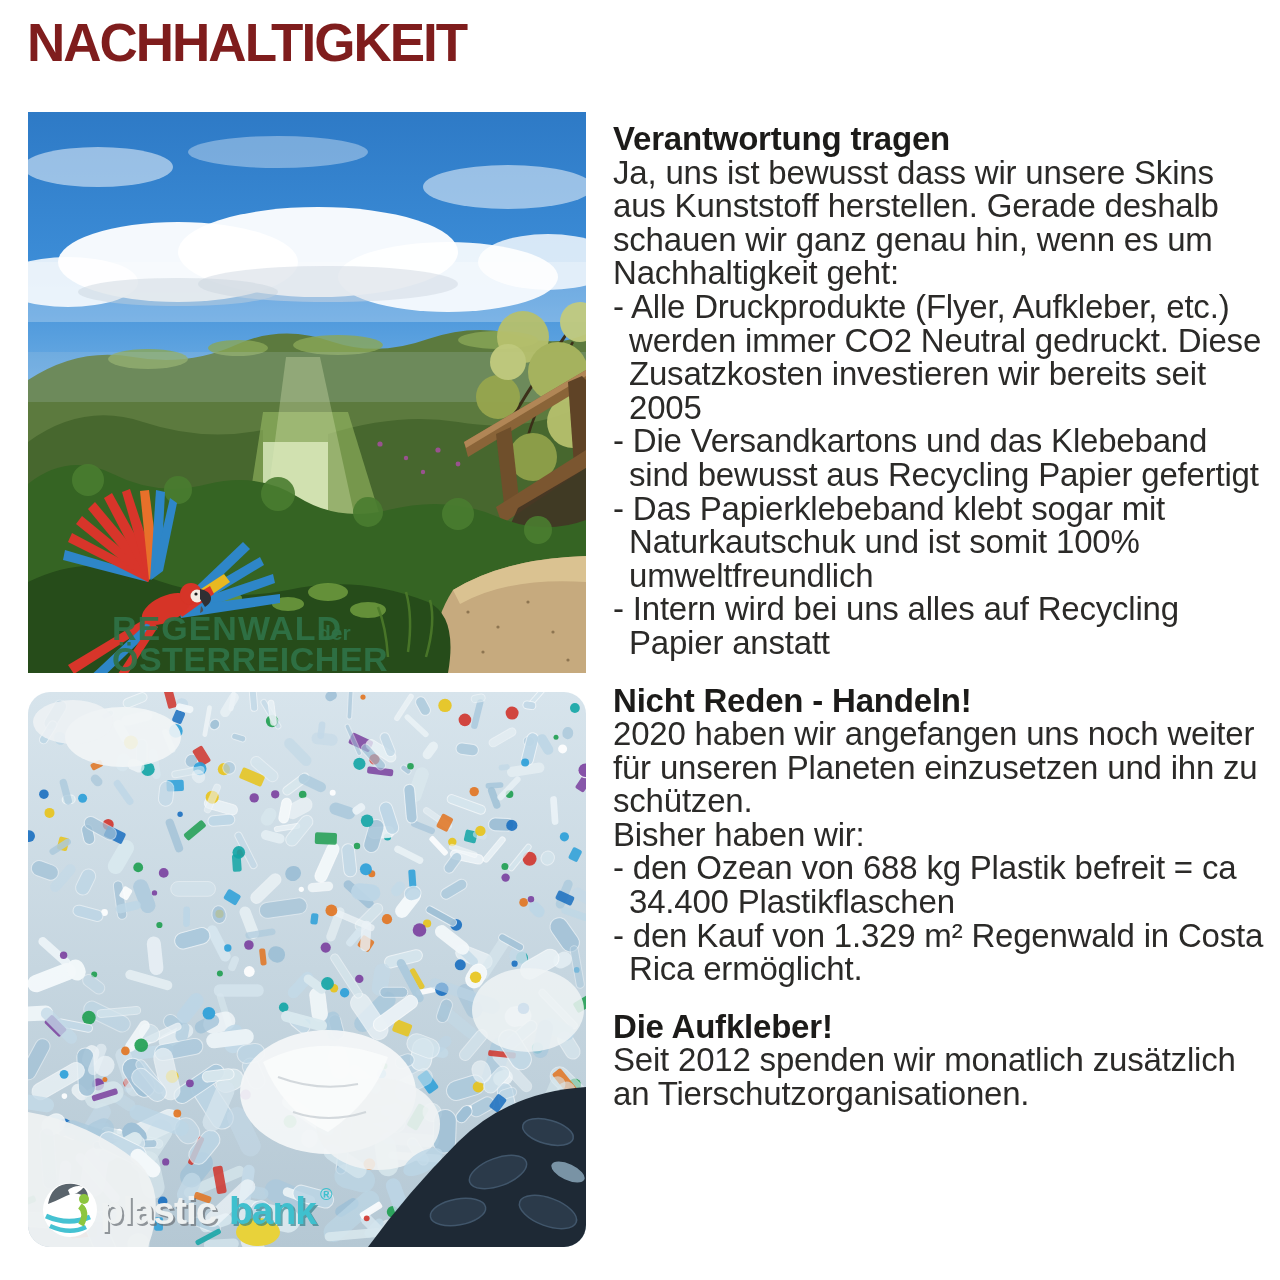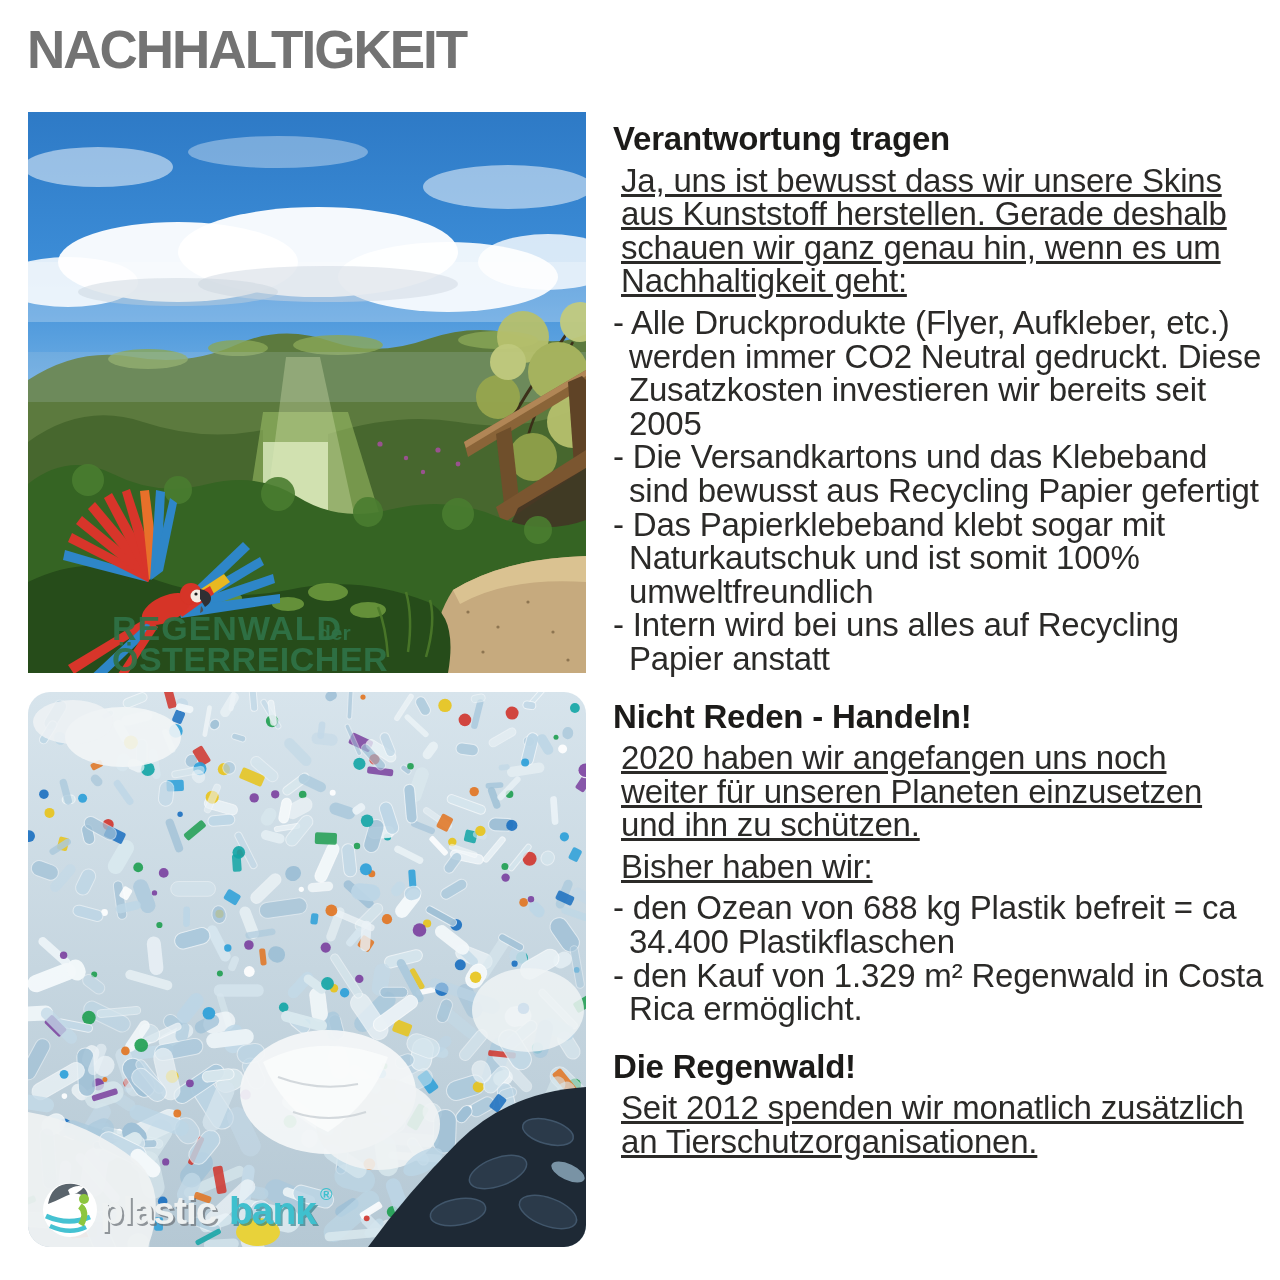--- a/index.html
+++ b/index.html
@@ -1,26 +1,26 @@
 <!DOCTYPE html>
 <html><head>
 <meta charset="utf-8">
 <style>
   html,body{margin:0;padding:0;background:#ffffff;}
   .page{position:relative;width:1280px;height:1280px;background:#ffffff;overflow:hidden;
         font-family:"Liberation Sans",sans-serif;color:#2b2a28;}
   .title{position:absolute;left:27px;top:12px;font-size:53px;font-weight:bold;
-         letter-spacing:-2px;color:#737373;white-space:nowrap;margin-top:7px;}
+         letter-spacing:-2px;color:#7f1d1d;white-space:nowrap;}
   .img-frame{position:absolute;left:28px;width:558px;overflow:hidden;}
   .img-rainforest{top:112px;height:656px;}
   .img-plastic{top:692px;height:555px;border-radius:22px;}
   .textcol{position:absolute;left:613px;top:122px;width:652px;
            font-size:33px;line-height:33.6px;letter-spacing:-0.2px;}
   .h{font-weight:bold;color:#1c1b19;}
-  .p{margin:8px;text-decoration:underline;}
+  .p{margin:0;}
   .b{padding-left:16px;text-indent:-16px;}
   .sec2,.sec3{margin-top:24px;}
   .pgap{margin-top:14px;}
   svg{display:block;}
 </style>
 </head>
 <body>
 
 <div class="page">
 
@@ -740,18 +740,18 @@
       <div class="h">Nicht Reden - Handeln!</div>
       <div class="p">2020 haben wir angefangen uns noch weiter für unseren Planeten einzusetzen und ihn zu schützen.</div>
       <div class="p">Bisher haben wir:</div>
       <div class="bullets">
         <div class="b">- den Ozean von 688 kg Plastik befreit = ca 34.400 Plastikflaschen</div>
         <div class="b">- den Kauf von 1.329 m² Regenwald in Costa Rica ermöglicht.</div>
       </div>
     </div>
 
     <div class="sec3">
-      <div class="h">Die Regenwald!</div>
+      <div class="h">Die Aufkleber!</div>
       <div class="p">Seit 2012 spenden wir monatlich zusätzlich an Tierschutzorganisationen.</div>
     </div>
 
   </div>
 </div>
 
 </body></html>

